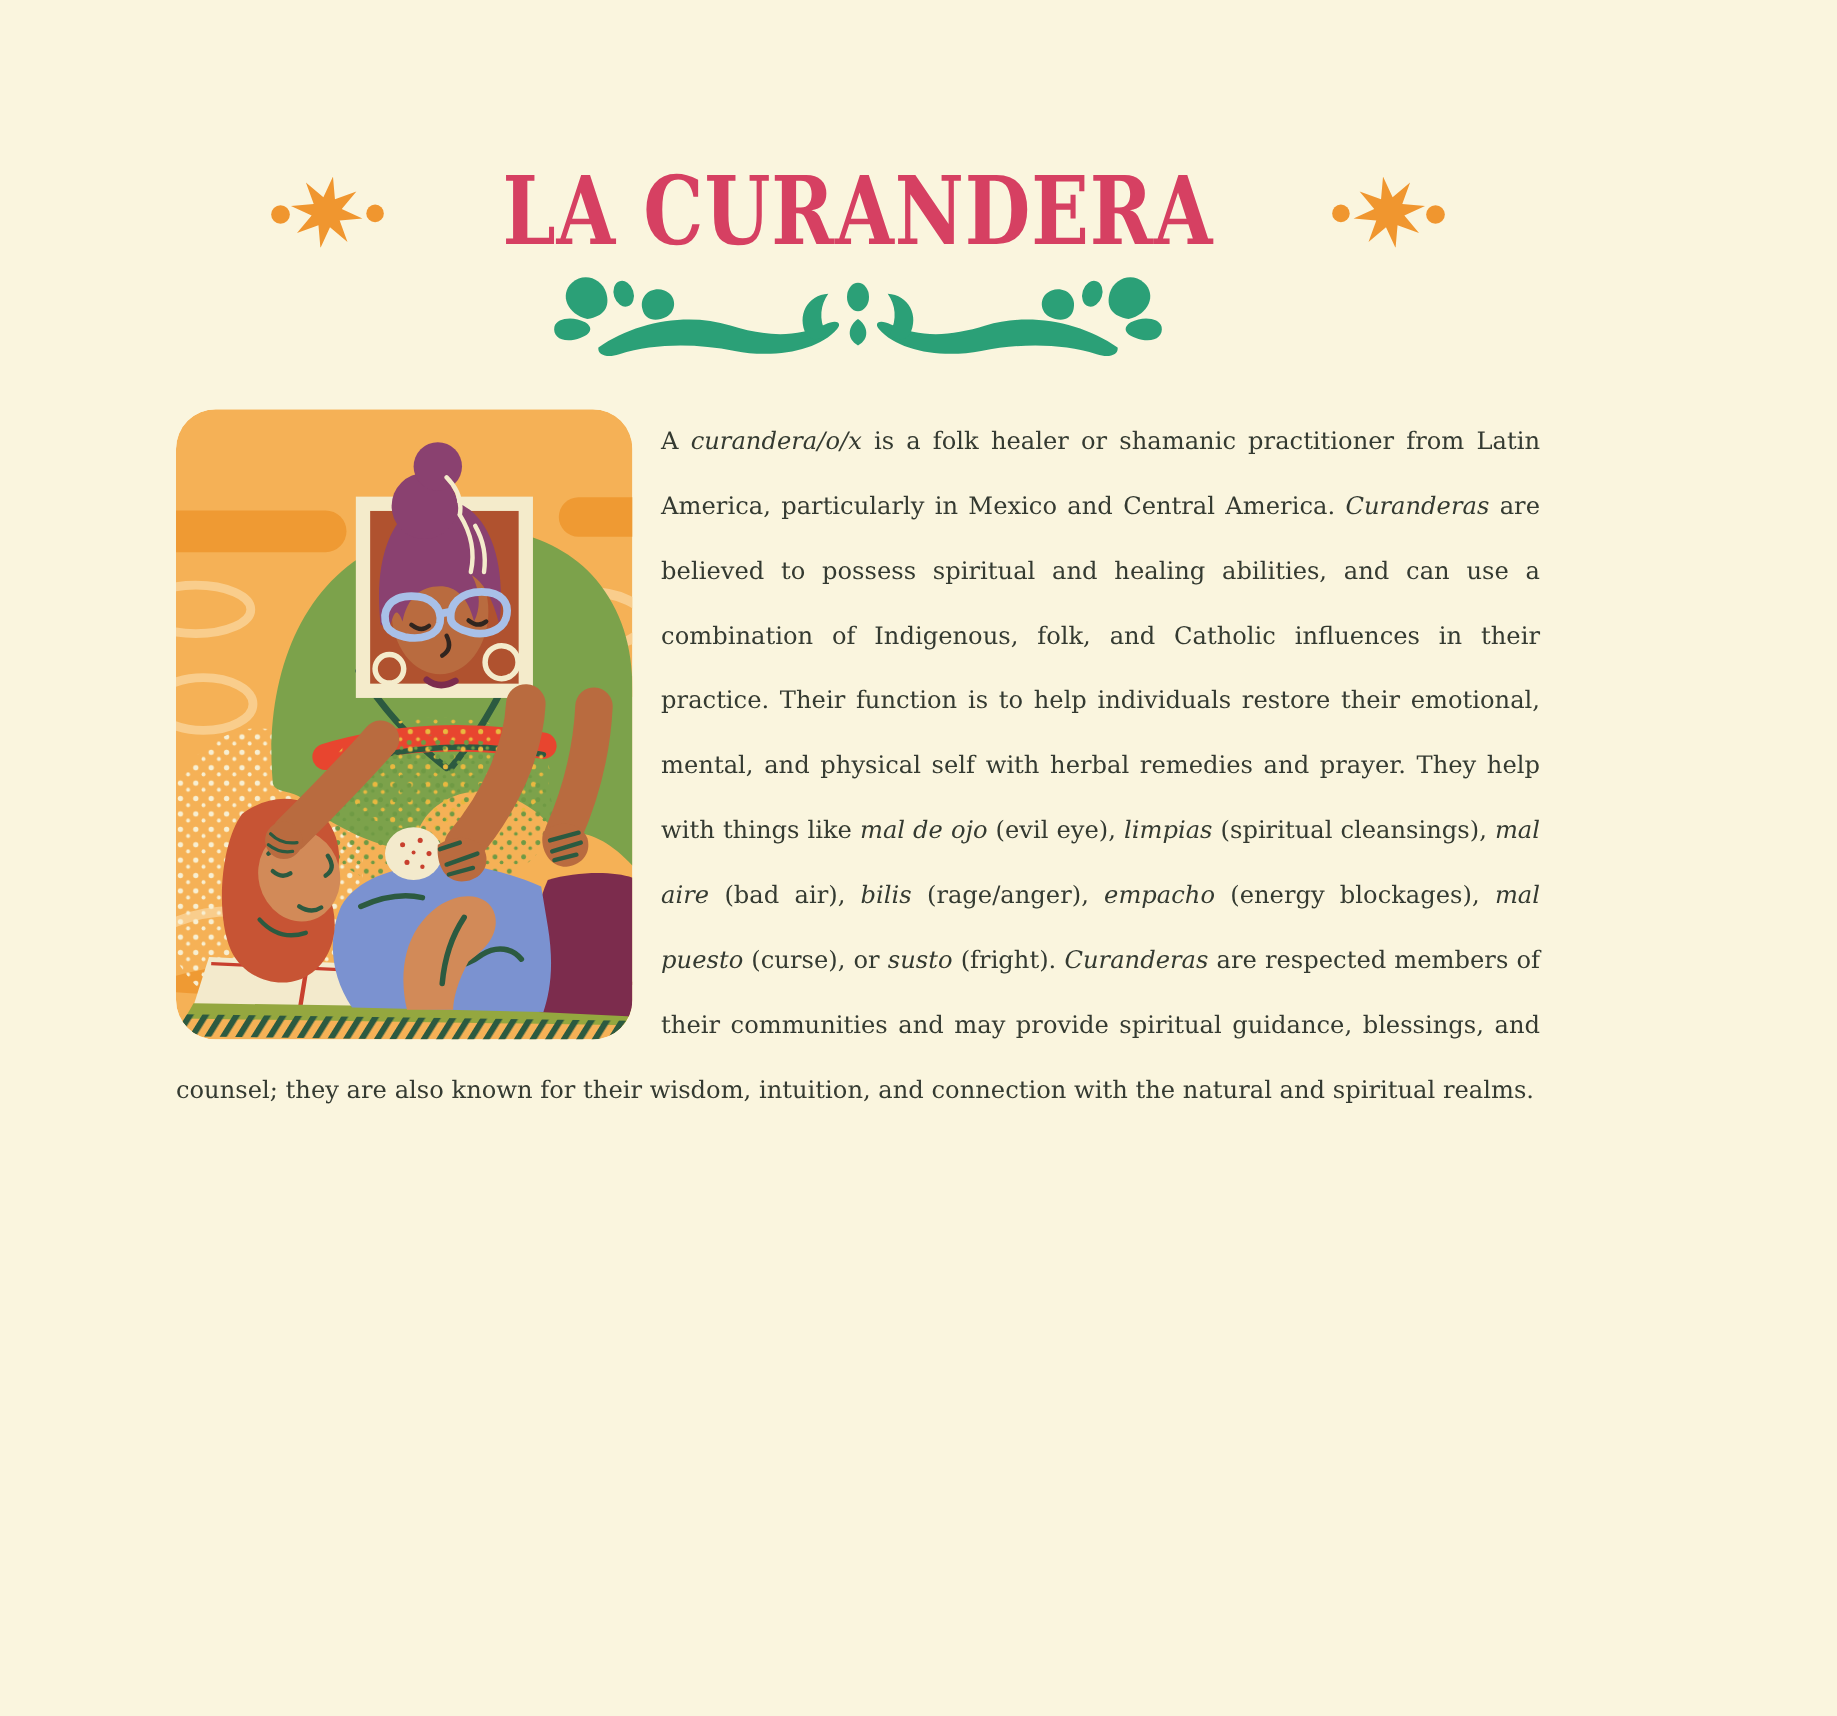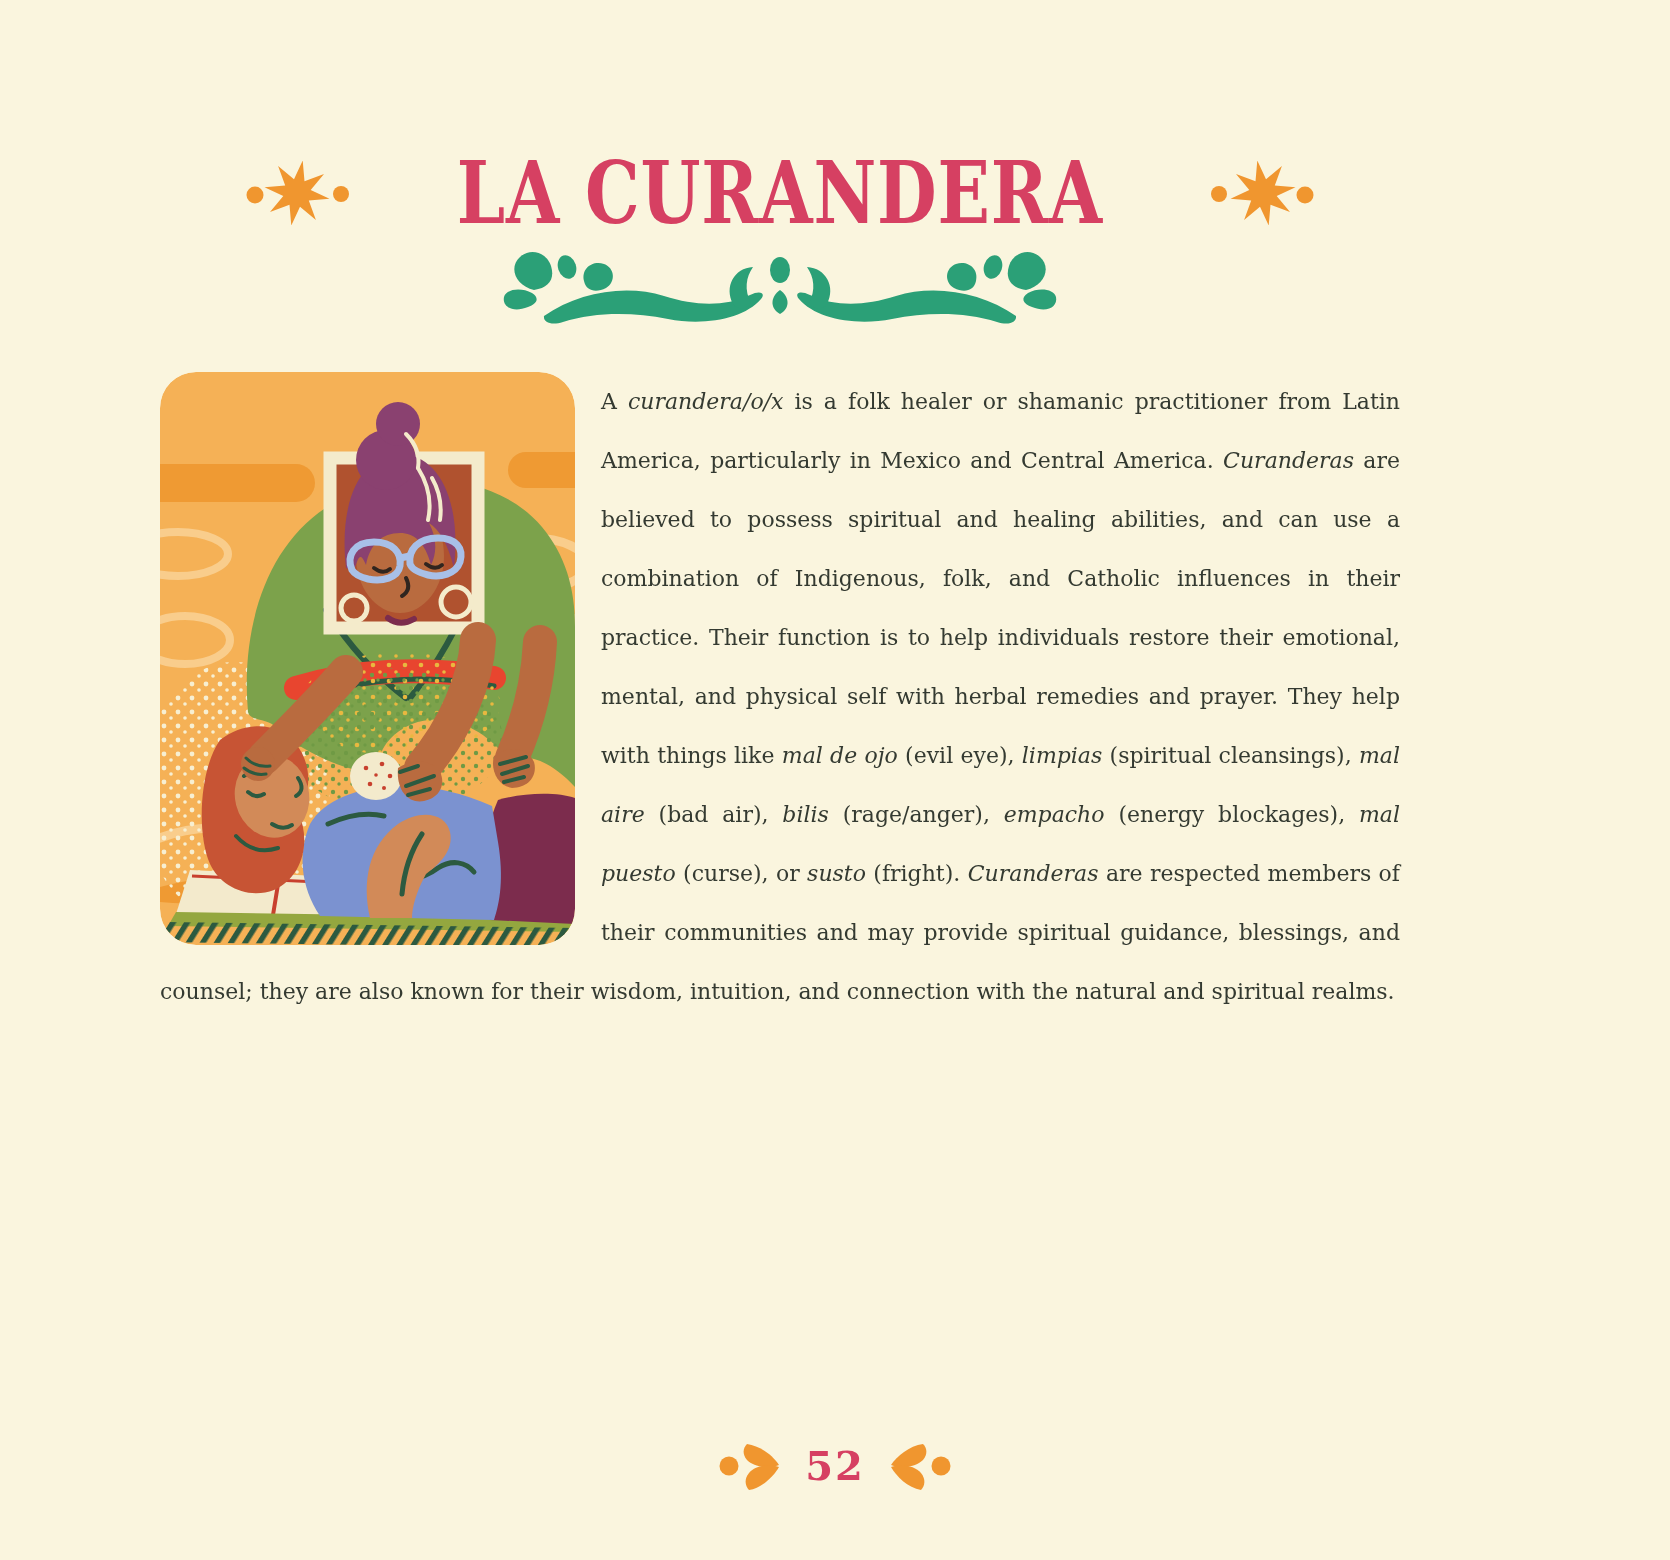--- a/index.html
+++ b/index.html
@@ -211,28 +211,13 @@
             <path class="f-skind" d="M334,384 C350,372 368,376 374,390 C378,404 368,416 352,416 C338,414 330,398 334,384 Z"></path>
             <path class="s-dkg" d="M342,402 L368,394 M344,410 L364,405 M340,392 L366,385" fill="none" stroke-width="4" stroke-linecap="round"></path>
           </g>
         </svg>
       </figure>
       <p class="body-text"><span>A </span><em>curandera/o/x</em><span> is a folk healer or shamanic practitioner from Latin America, particu­larly in Mexico and Central America. </span><em>Curanderas</em><span> are believed to possess spiritual and healing abili­ties, and can use a combination of Indigenous, folk, and Catholic influences in their practice. Their function is to help individuals restore their emotional, mental, and physical self with herbal remedies and prayer. They help with things like </span><em>mal de ojo</em><span> (evil eye), </span><em>limpias</em><span> (spiritual cleansings), </span><em>mal aire</em><span> (bad air), </span><em>bilis</em><span> (rage/anger), </span><em>empacho</em><span> (energy blockages), </span><em>mal puesto</em><span> (curse), or </span><em>susto</em><span> (fright). </span><em>Curanderas</em><span> are respected members of their commu­nities and may provide spiritual guidance, blessings, and counsel; they are also known for their wisdom, intuition, and connection with the natural and spiritual realms.</span></p>
     </main>
 
   </div>
 
-  <footer class="page-footer">
-    <svg width="66" height="56" viewBox="0 0 66 56">
-      <circle class="f-orange" cx="10" cy="28" r="9.5"></circle>
-      <path class="f-orange" d="M28,6 C42,8 54,18 60,27 C49,31 35,29 28,22 C23,16 24,10 28,6 Z"></path>
-      <path class="f-orange" d="M30,52 C43,50 55,38 60,29 C49,25 36,28 30,35 C25,41 26,48 30,52 Z"></path>
-    </svg>
-    <span class="page-number">52</span>
-    <svg width="66" height="56" viewBox="0 0 66 56">
-      <g transform="translate(66,0) scale(-1,1)">
-        <circle class="f-orange" cx="10" cy="28" r="9.5"></circle>
-        <path class="f-orange" d="M28,6 C42,8 54,18 60,27 C49,31 35,29 28,22 C23,16 24,10 28,6 Z"></path>
-        <path class="f-orange" d="M30,52 C43,50 55,38 60,29 C49,25 36,28 30,35 C25,41 26,48 30,52 Z"></path>
-      </g>
-    </svg>
-  </footer>
 </div>
 
 </body></html>

